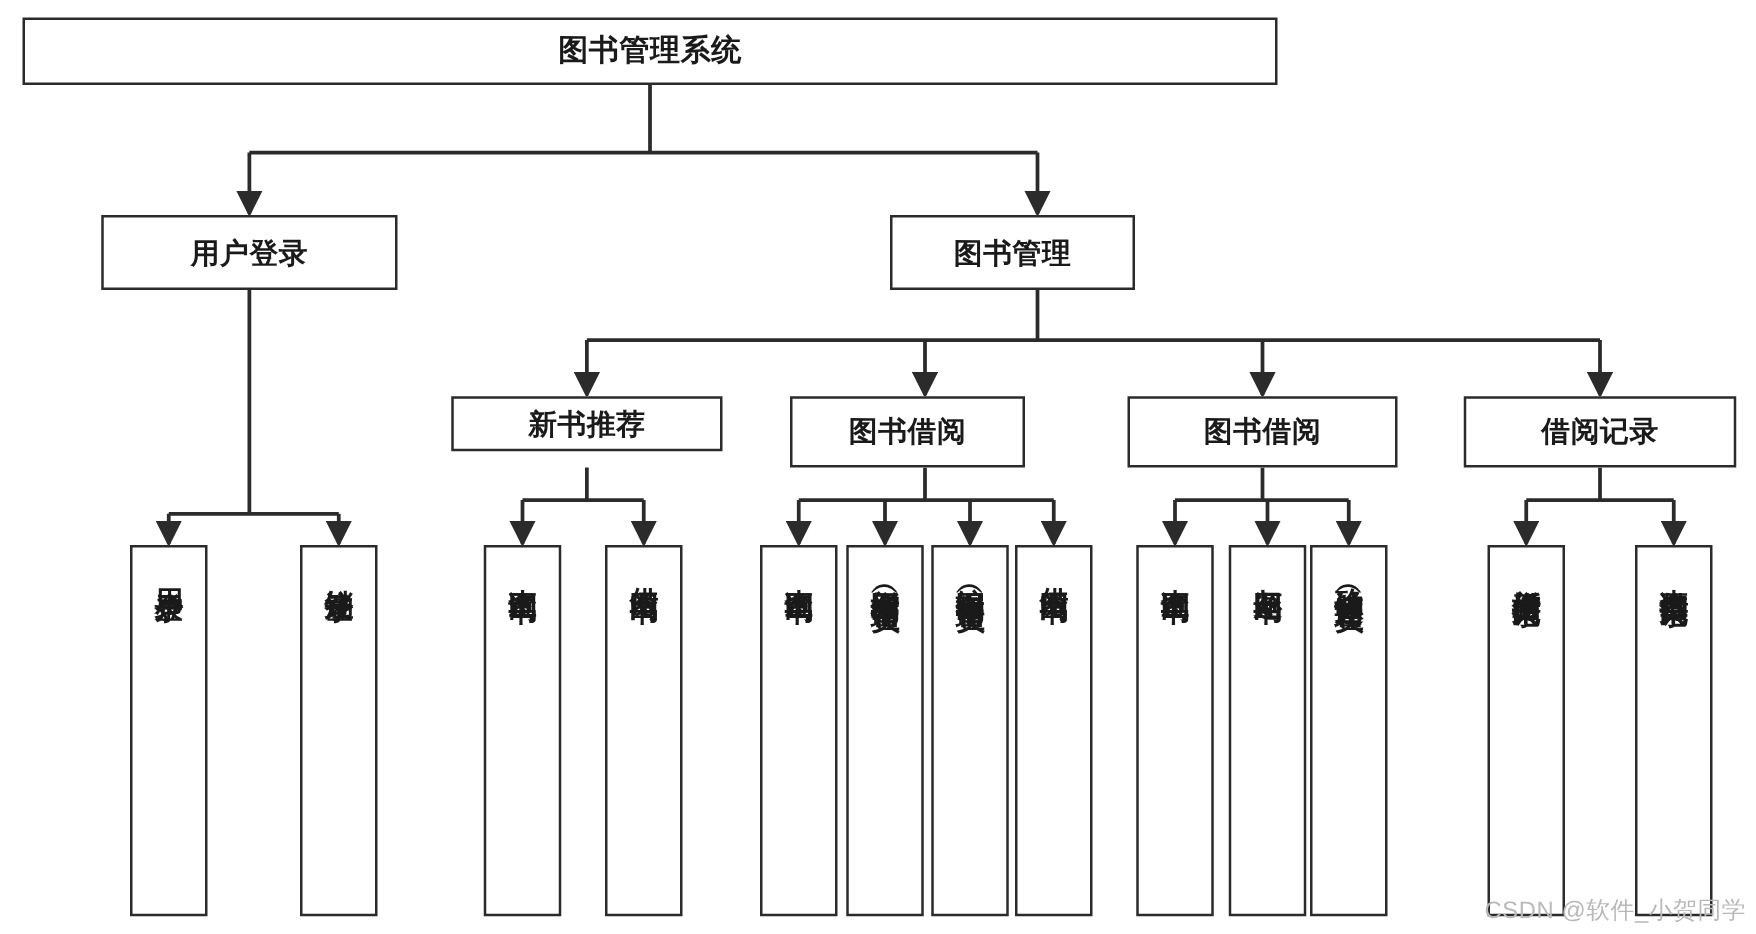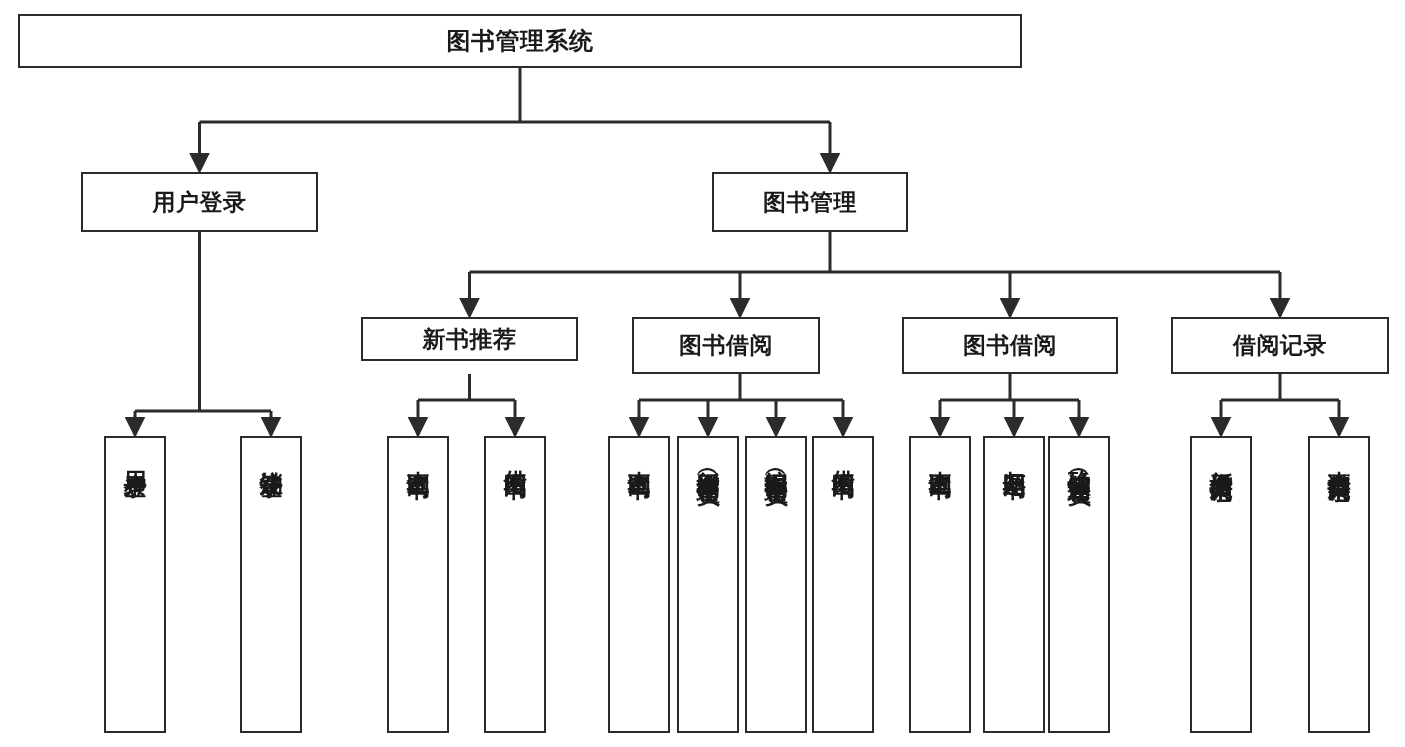--- a/index.html
+++ b/index.html
@@ -179,13 +179,14 @@
         <span class="label">确认归还（管理员）</span>
       </div>
       <div class="node v" style="left: 1190px; top: 436px; width: 62px; height: 297px;">
         <span class="label">新增借阅记录</span>
       </div>
       <div class="node v" style="left: 1308px; top: 436px; width: 62px; height: 297px;">
         <span class="label">查询借阅记录</span>
       </div>
     </div>
 
+  <div class="watermark">CSDN @软件_小贺同学</div>
 </div>
 
 </body></html>

